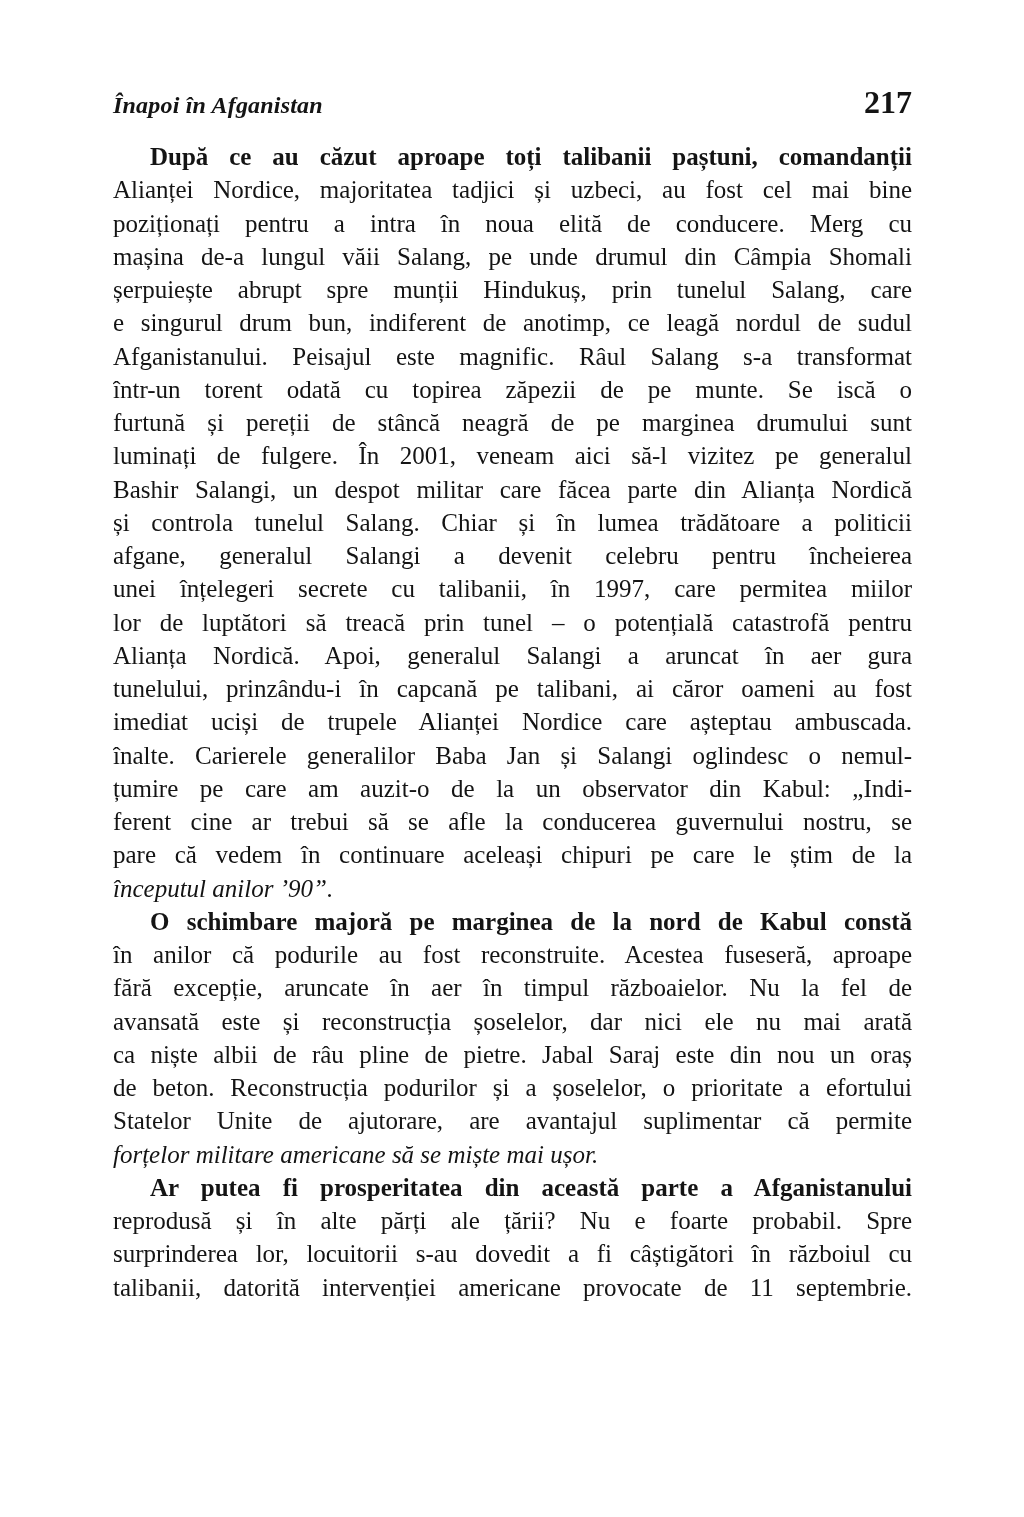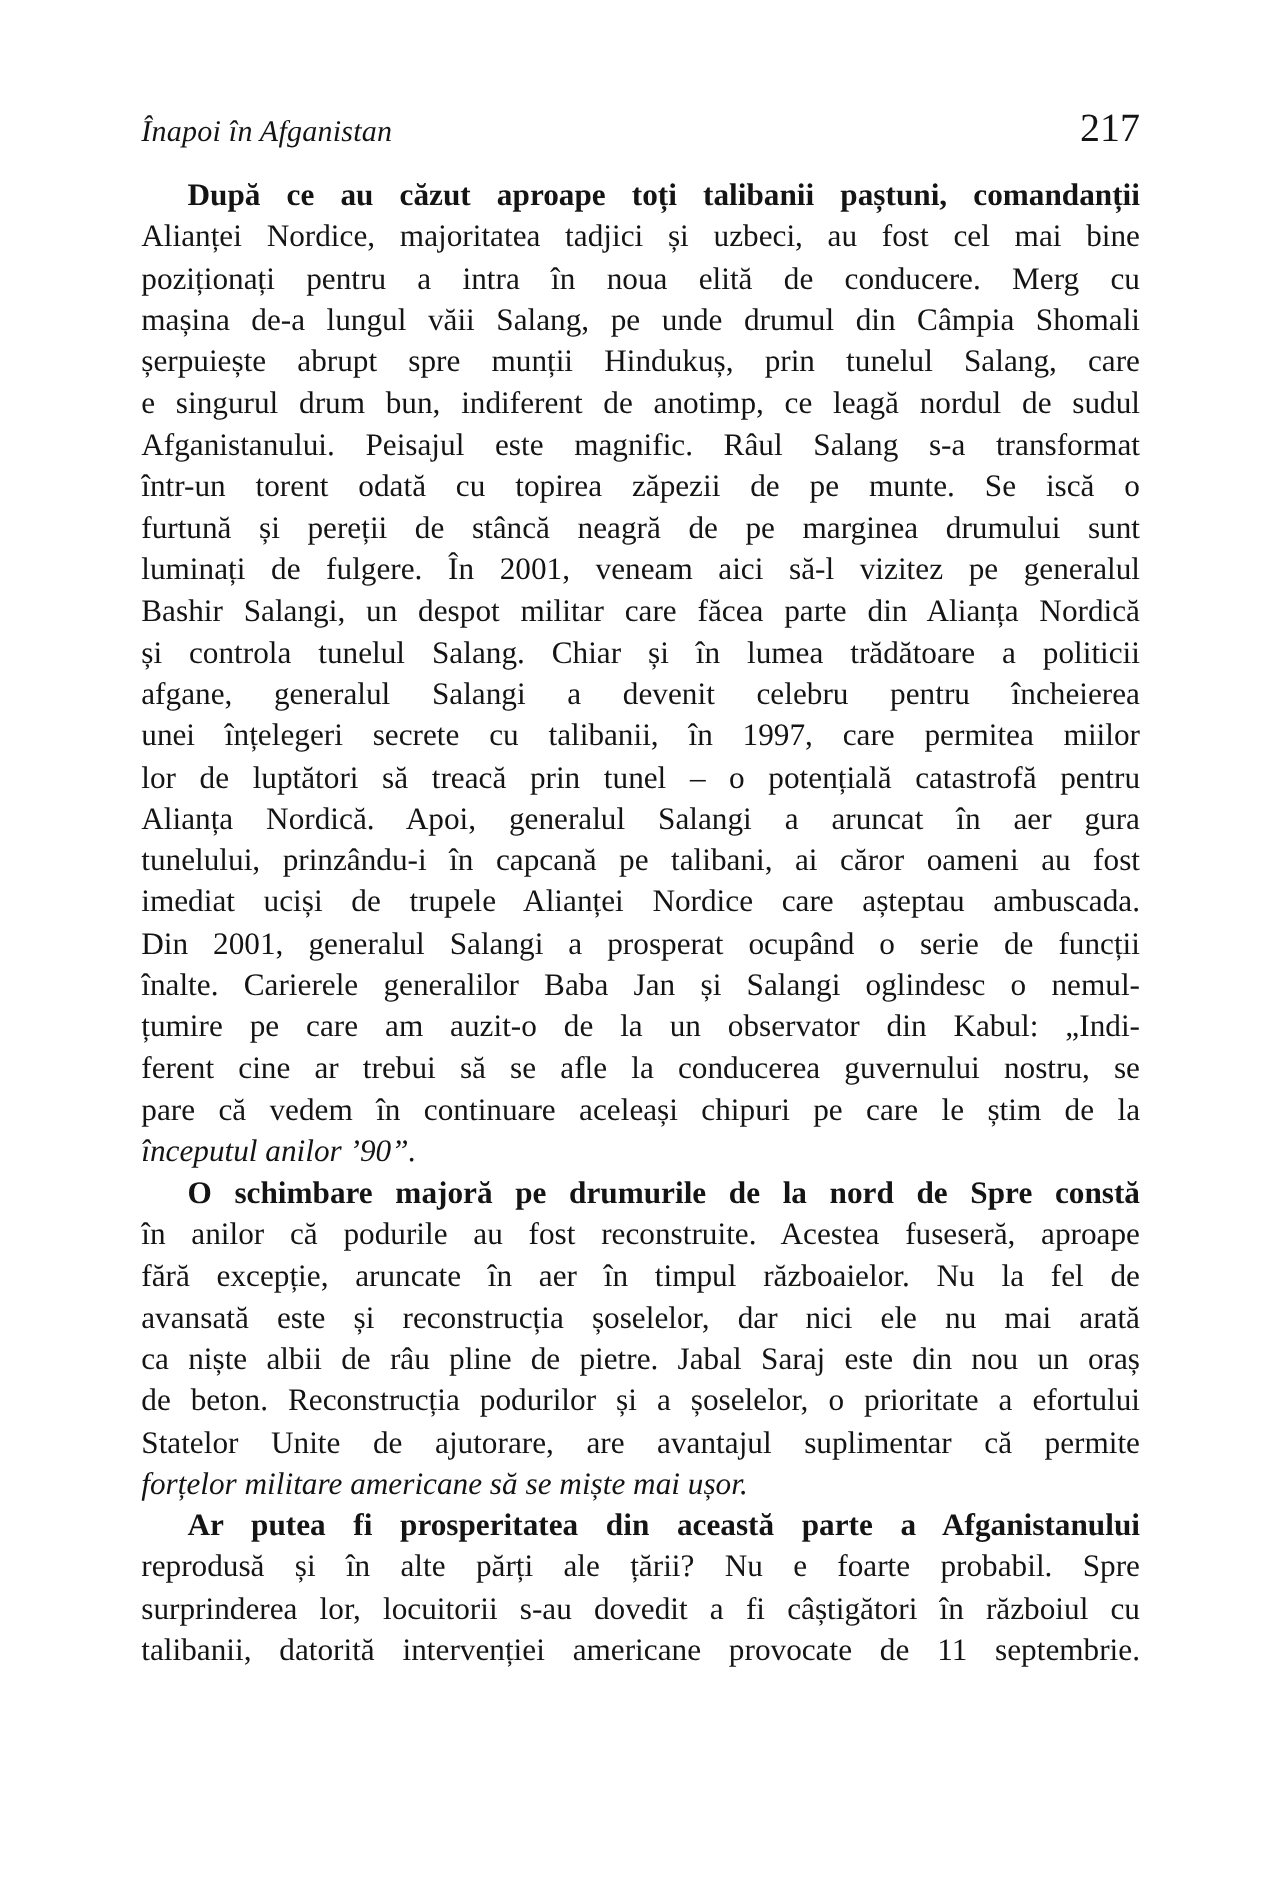--- a/index.html
+++ b/index.html
@@ -17,20 +17,21 @@
     overflow: hidden;
   }
   .running-header {
     position: absolute;
     top: 84px;
     left: 113px;
     right: 112px;
     display: flex;
     justify-content: space-between;
     align-items: baseline;
+    font-weight: bold;
   }
   .running-title {
     font-style: italic;
     font-size: 24px;
     letter-spacing: 0.2px;
   }
   .page-number {
     font-style: normal;
     font-size: 32px;
   }
@@ -82,30 +83,29 @@
       <div class="line">furtună și pereții de stâncă neagră de pe marginea drumului sunt</div>
       <div class="line">luminați de fulgere. În 2001, veneam aici să-l vizitez pe generalul</div>
       <div class="line">Bashir Salangi, un despot militar care făcea parte din Alianța Nordică</div>
       <div class="line">și controla tunelul Salang. Chiar și în lumea trădătoare a politicii</div>
       <div class="line">afgane, generalul Salangi a devenit celebru pentru încheierea</div>
       <div class="line">unei înțelegeri secrete cu talibanii, în 1997, care permitea miilor</div>
       <div class="line">lor de luptători să treacă prin tunel – o potențială catastrofă pentru</div>
       <div class="line">Alianța Nordică. Apoi, generalul Salangi a aruncat în aer gura</div>
       <div class="line">tunelului, prinzându-i în capcană pe talibani, ai căror oameni au fost</div>
       <div class="line">imediat uciși de trupele Alianței Nordice care așteptau ambuscada.</div>
-      <div class="line">Din 2001, generalul Salangi a prosperat ocupând o serie de funcții</div>
       <div class="line">înalte. Carierele generalilor Baba Jan și Salangi oglindesc o nemul-</div>
       <div class="line">țumire pe care am auzit-o de la un observator din Kabul: „Indi-</div>
       <div class="line">ferent cine ar trebui să se afle la conducerea guvernului nostru, se</div>
       <div class="line">pare că vedem în continuare aceleași chipuri pe care le știm de la</div>
       <div class="line end">începutul anilor ’90”.</div>
     </div>
 
     <div>
-      <div class="line indent">O schimbare majoră pe drumurile de la nord de Spre constă</div>
+      <div class="line indent">O schimbare majoră pe marginea de la nord de Kabul constă</div>
       <div class="line">în anilor că podurile au fost reconstruite. Acestea fuseseră, aproape</div>
       <div class="line">fără excepție, aruncate în aer în timpul războaielor. Nu la fel de</div>
       <div class="line">avansată este și reconstrucția șoselelor, dar nici ele nu mai arată</div>
       <div class="line">ca niște albii de râu pline de pietre. Jabal Saraj este din nou un oraș</div>
       <div class="line">de beton. Reconstrucția podurilor și a șoselelor, o prioritate a efortului</div>
       <div class="line">Statelor Unite de ajutorare, are avantajul suplimentar că permite</div>
       <div class="line end">forțelor militare americane să se miște mai ușor.</div>
     </div>
 
     <div>

